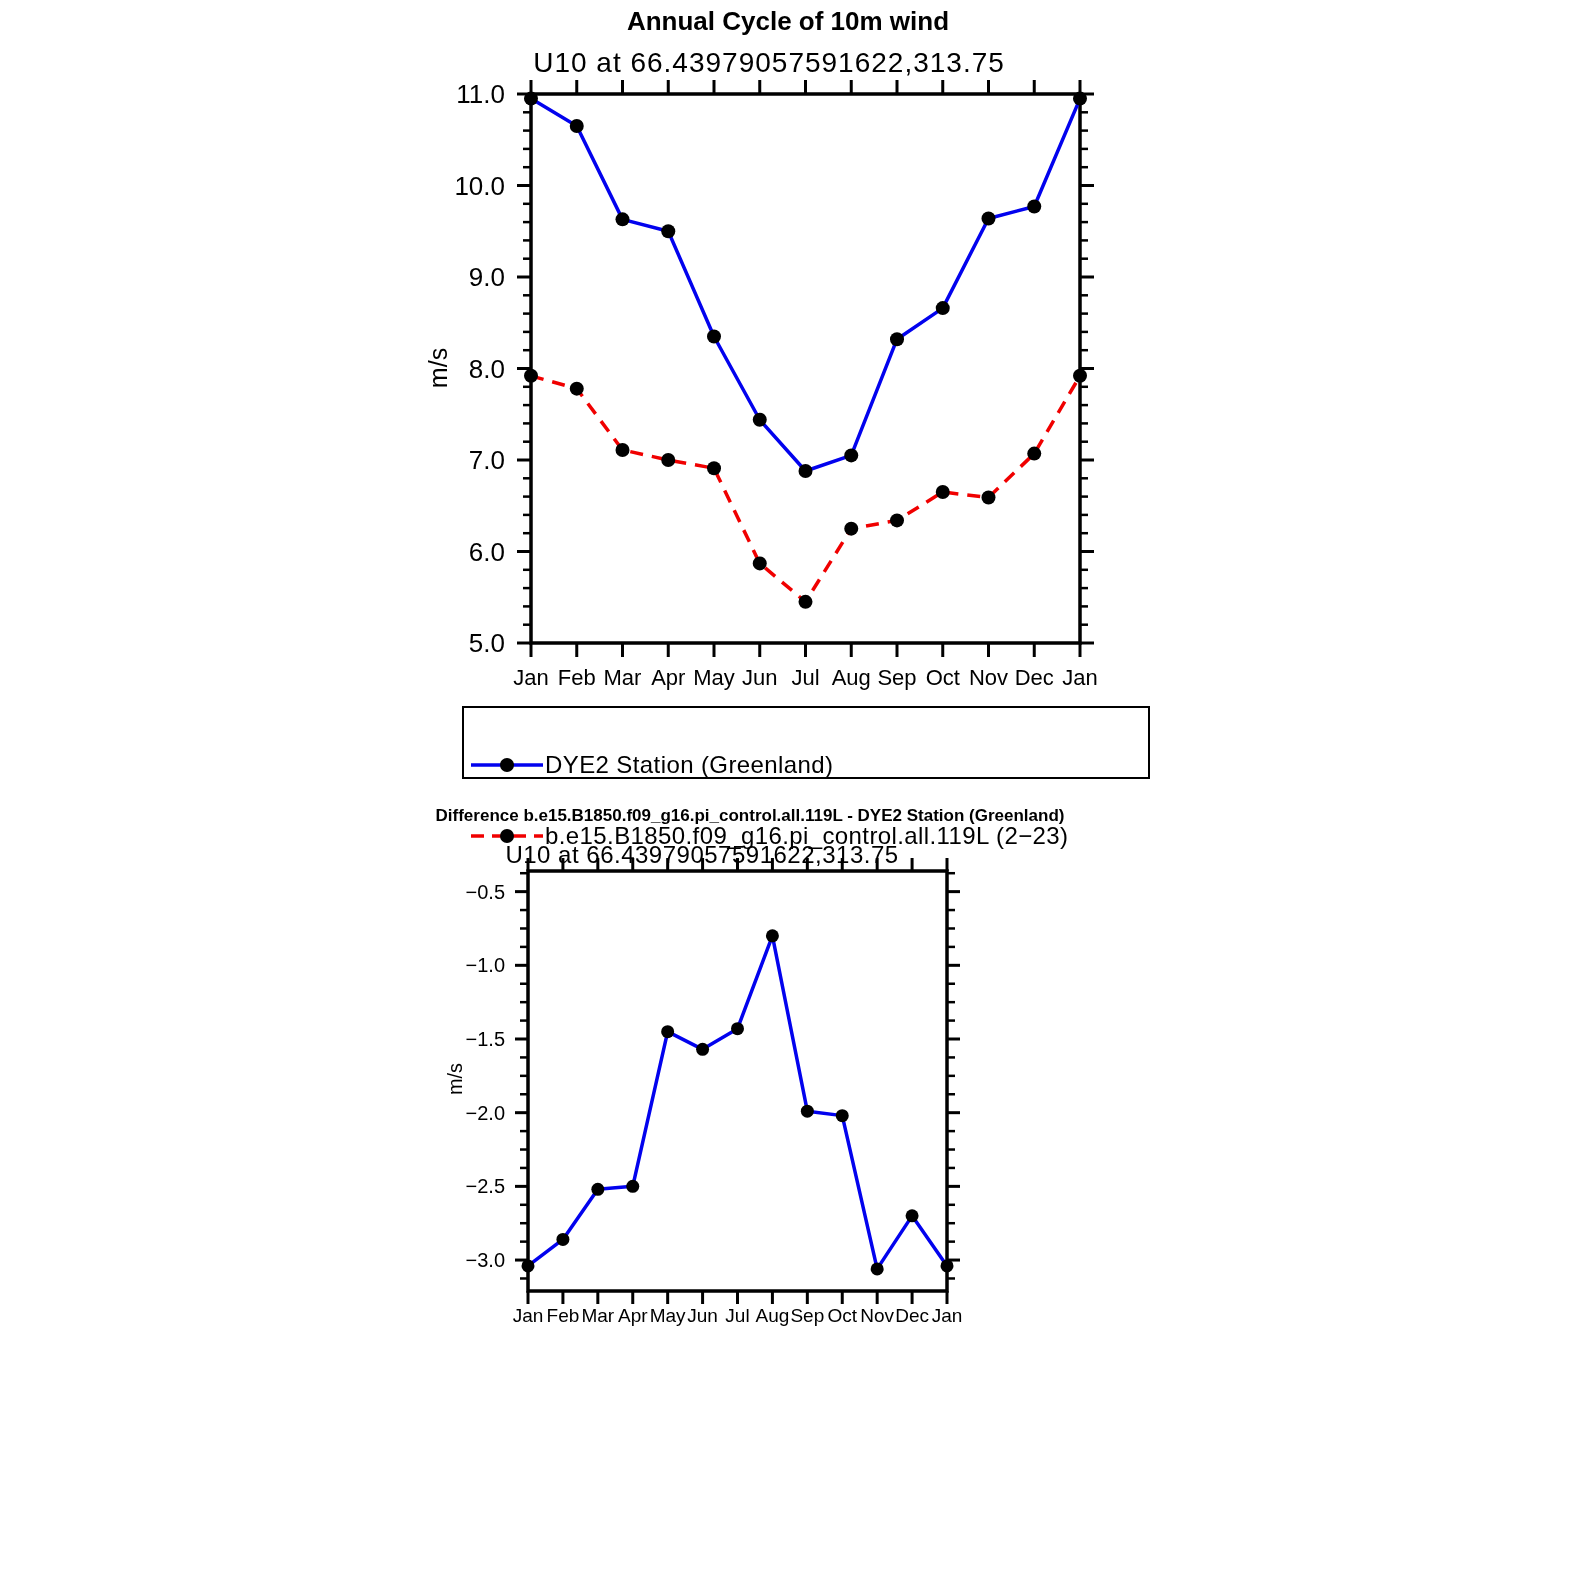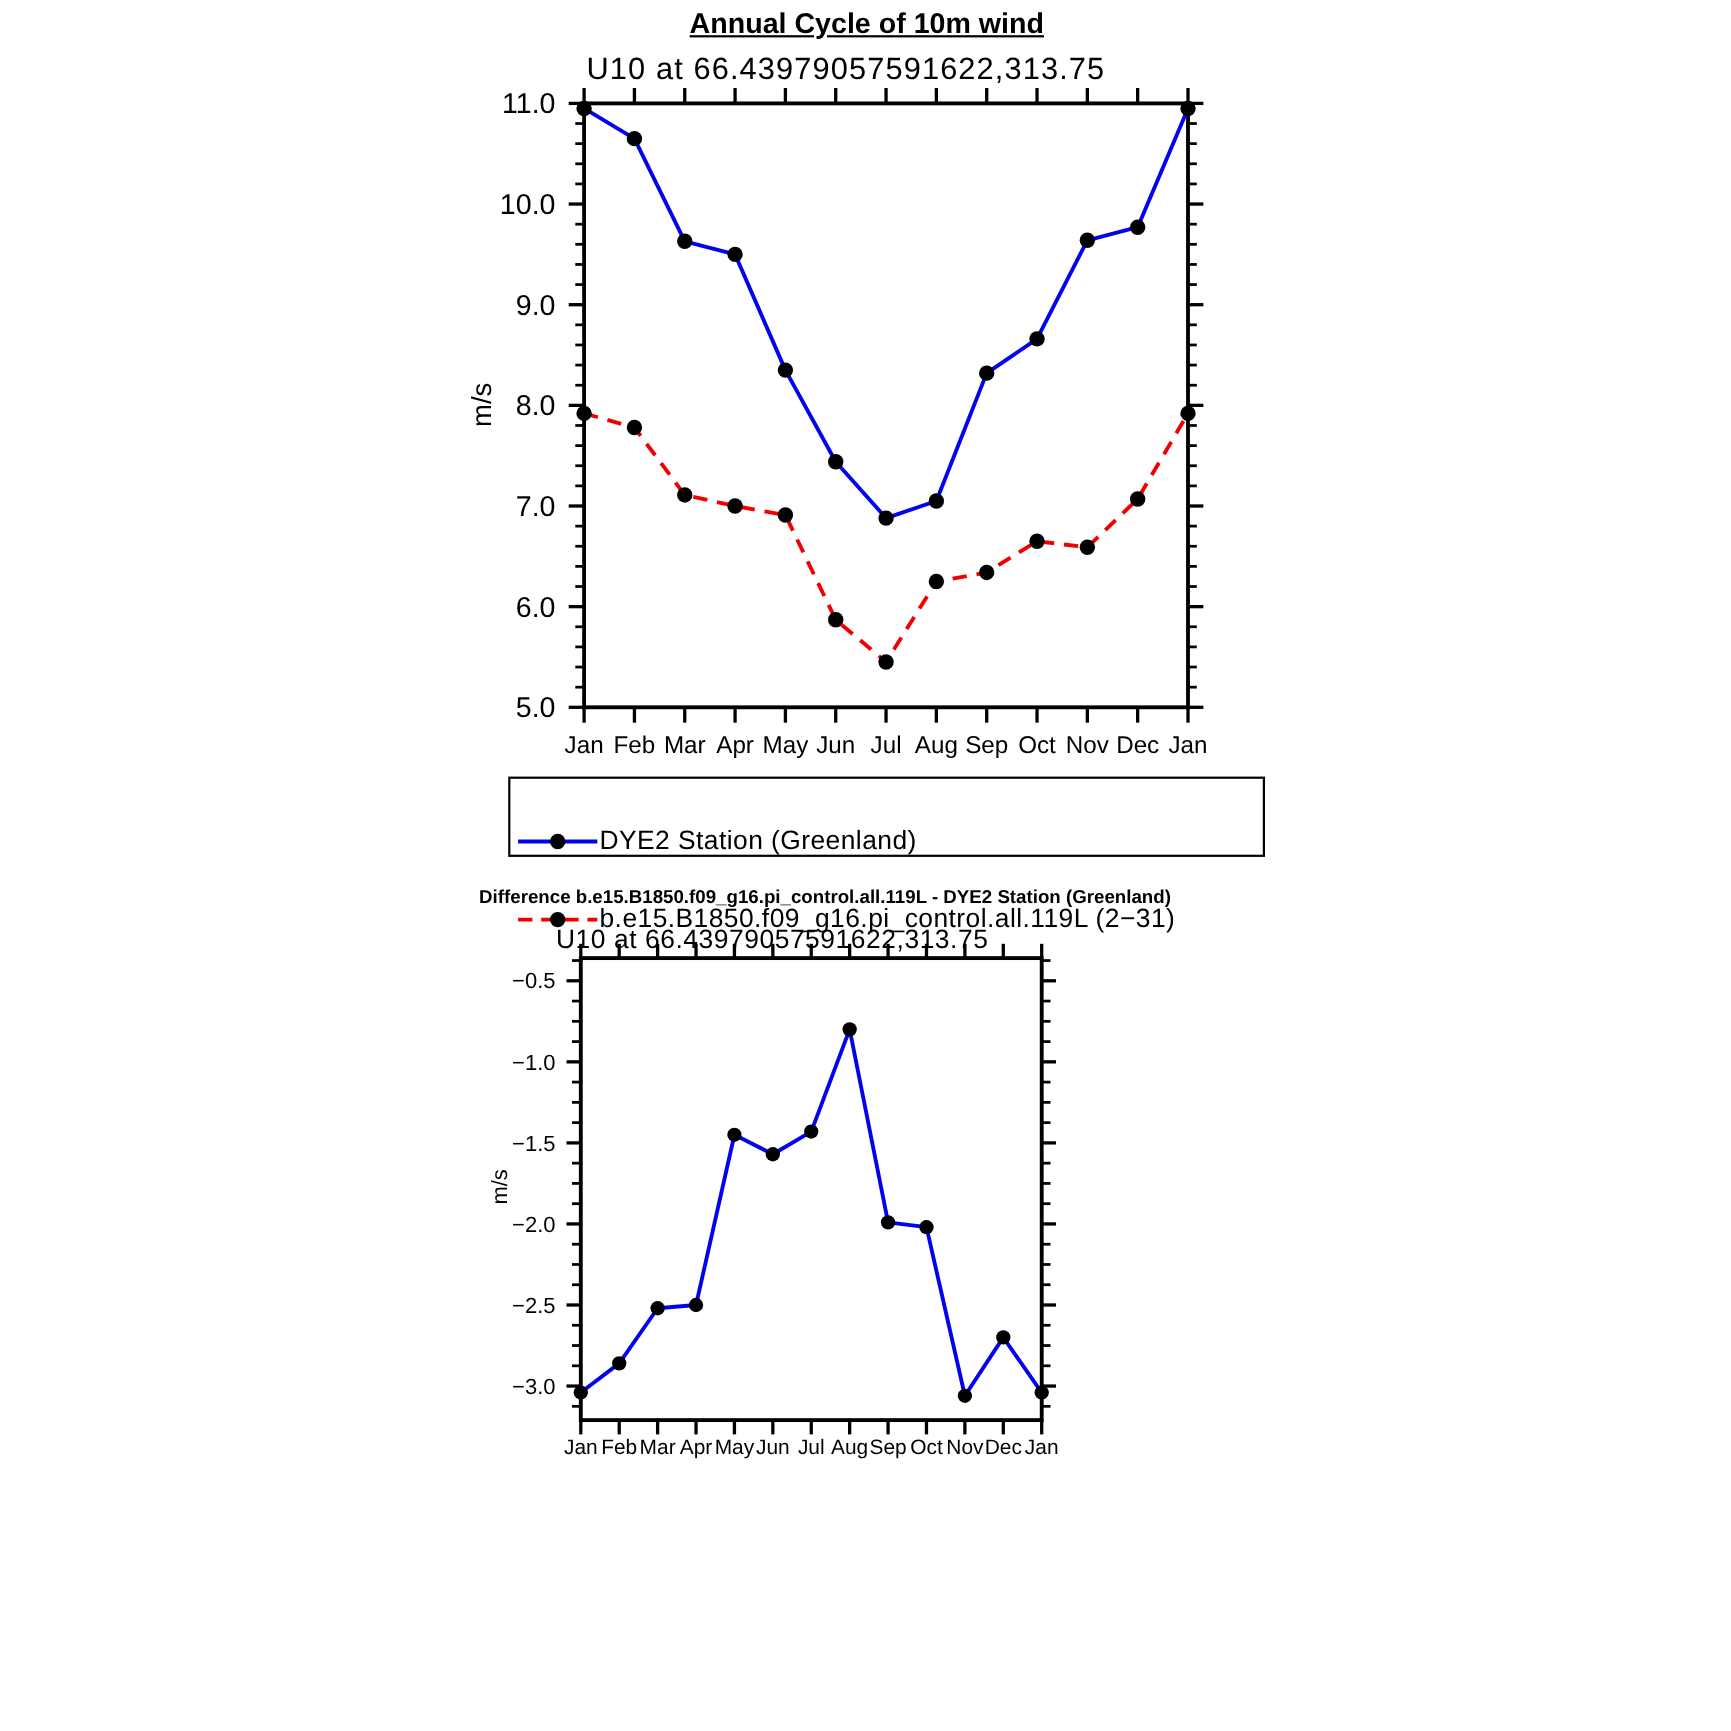--- a/index.html
+++ b/index.html
@@ -2,21 +2,21 @@
 <html><head>
 <meta charset="utf-8">
 <style>
   html,body{margin:0;padding:0;}
   body{
     width:1574px;height:1574px;background:#ffffff;position:relative;overflow:hidden;
     font-family:"Liberation Sans",sans-serif;color:#000;
   }
   .abs{position:absolute;}
   .ttl{text-align:center;white-space:nowrap;}
-  #t1-title{left:488px;top:6px;width:600px;font-size:26px;font-weight:bold;text-decoration:underline;}
+  #t1-title{left:488px;top:6px;width:600px;font-size:26px;font-weight:bold;}
   #t1-subtitle{left:419px;top:47px;width:700px;font-size:28px;font-weight:400;letter-spacing:1px;}
   #t1-ylabel{left:397px;top:355px;width:80px;height:26px;font-size:25px;text-align:center;transform:rotate(-90deg);}
   #t2-title{left:300px;top:806px;width:900px;font-size:17px;font-weight:bold;}
   #t2-subtitle{left:402px;top:841px;width:600px;font-size:24px;font-weight:400;letter-spacing:0.5px;}
   #t2-ylabel{left:415px;top:1068px;width:80px;height:22px;font-size:20px;text-align:center;transform:rotate(-90deg);}
   #legend-box{
     left:462px;top:706px;width:688px;height:73px;border:2px solid #000;box-sizing:border-box;
     display:flex;flex-direction:column;justify-content:space-evenly;padding-left:5px;background:#fff;
   }
   .legend-row{display:flex;align-items:center;height:32px;margin-top:43px;}
@@ -286,19 +286,19 @@
       <line class="lg-line-0" x1="2" y1="9" x2="74" y2="9" stroke-width="3.5" stroke="#0202ee"></line>
       <circle class="lg-dot" cx="38" cy="9" r="7" fill="#000000"></circle>
     </svg>
     <span class="legend-label">DYE2 Station (Greenland)</span>
   </div>
   <div class="legend-row">
     <svg width="76" height="18">
       <line class="lg-line-1" x1="2" y1="9" x2="74" y2="9" stroke-width="3.5" stroke-dasharray="13 8" stroke="#f00000"></line>
       <circle class="lg-dot" cx="38" cy="9" r="7" fill="#000000"></circle>
     </svg>
-    <span class="legend-label">b.e15.B1850.f09_g16.pi_control.all.119L (2−31)</span>
+    <span class="legend-label">b.e15.B1850.f09_g16.pi_control.all.119L (2−23)</span>
   </div>
 </div>
 
 <div id="t2-title" class="abs ttl">Difference b.e15.B1850.f09_g16.pi_control.all.119L - DYE2 Station (Greenland)</div>
 <div id="t2-subtitle" class="abs ttl">U10 at 66.43979057591622,313.75</div>
 <div id="t2-ylabel" class="abs">m/s</div>
 
 </body></html>

